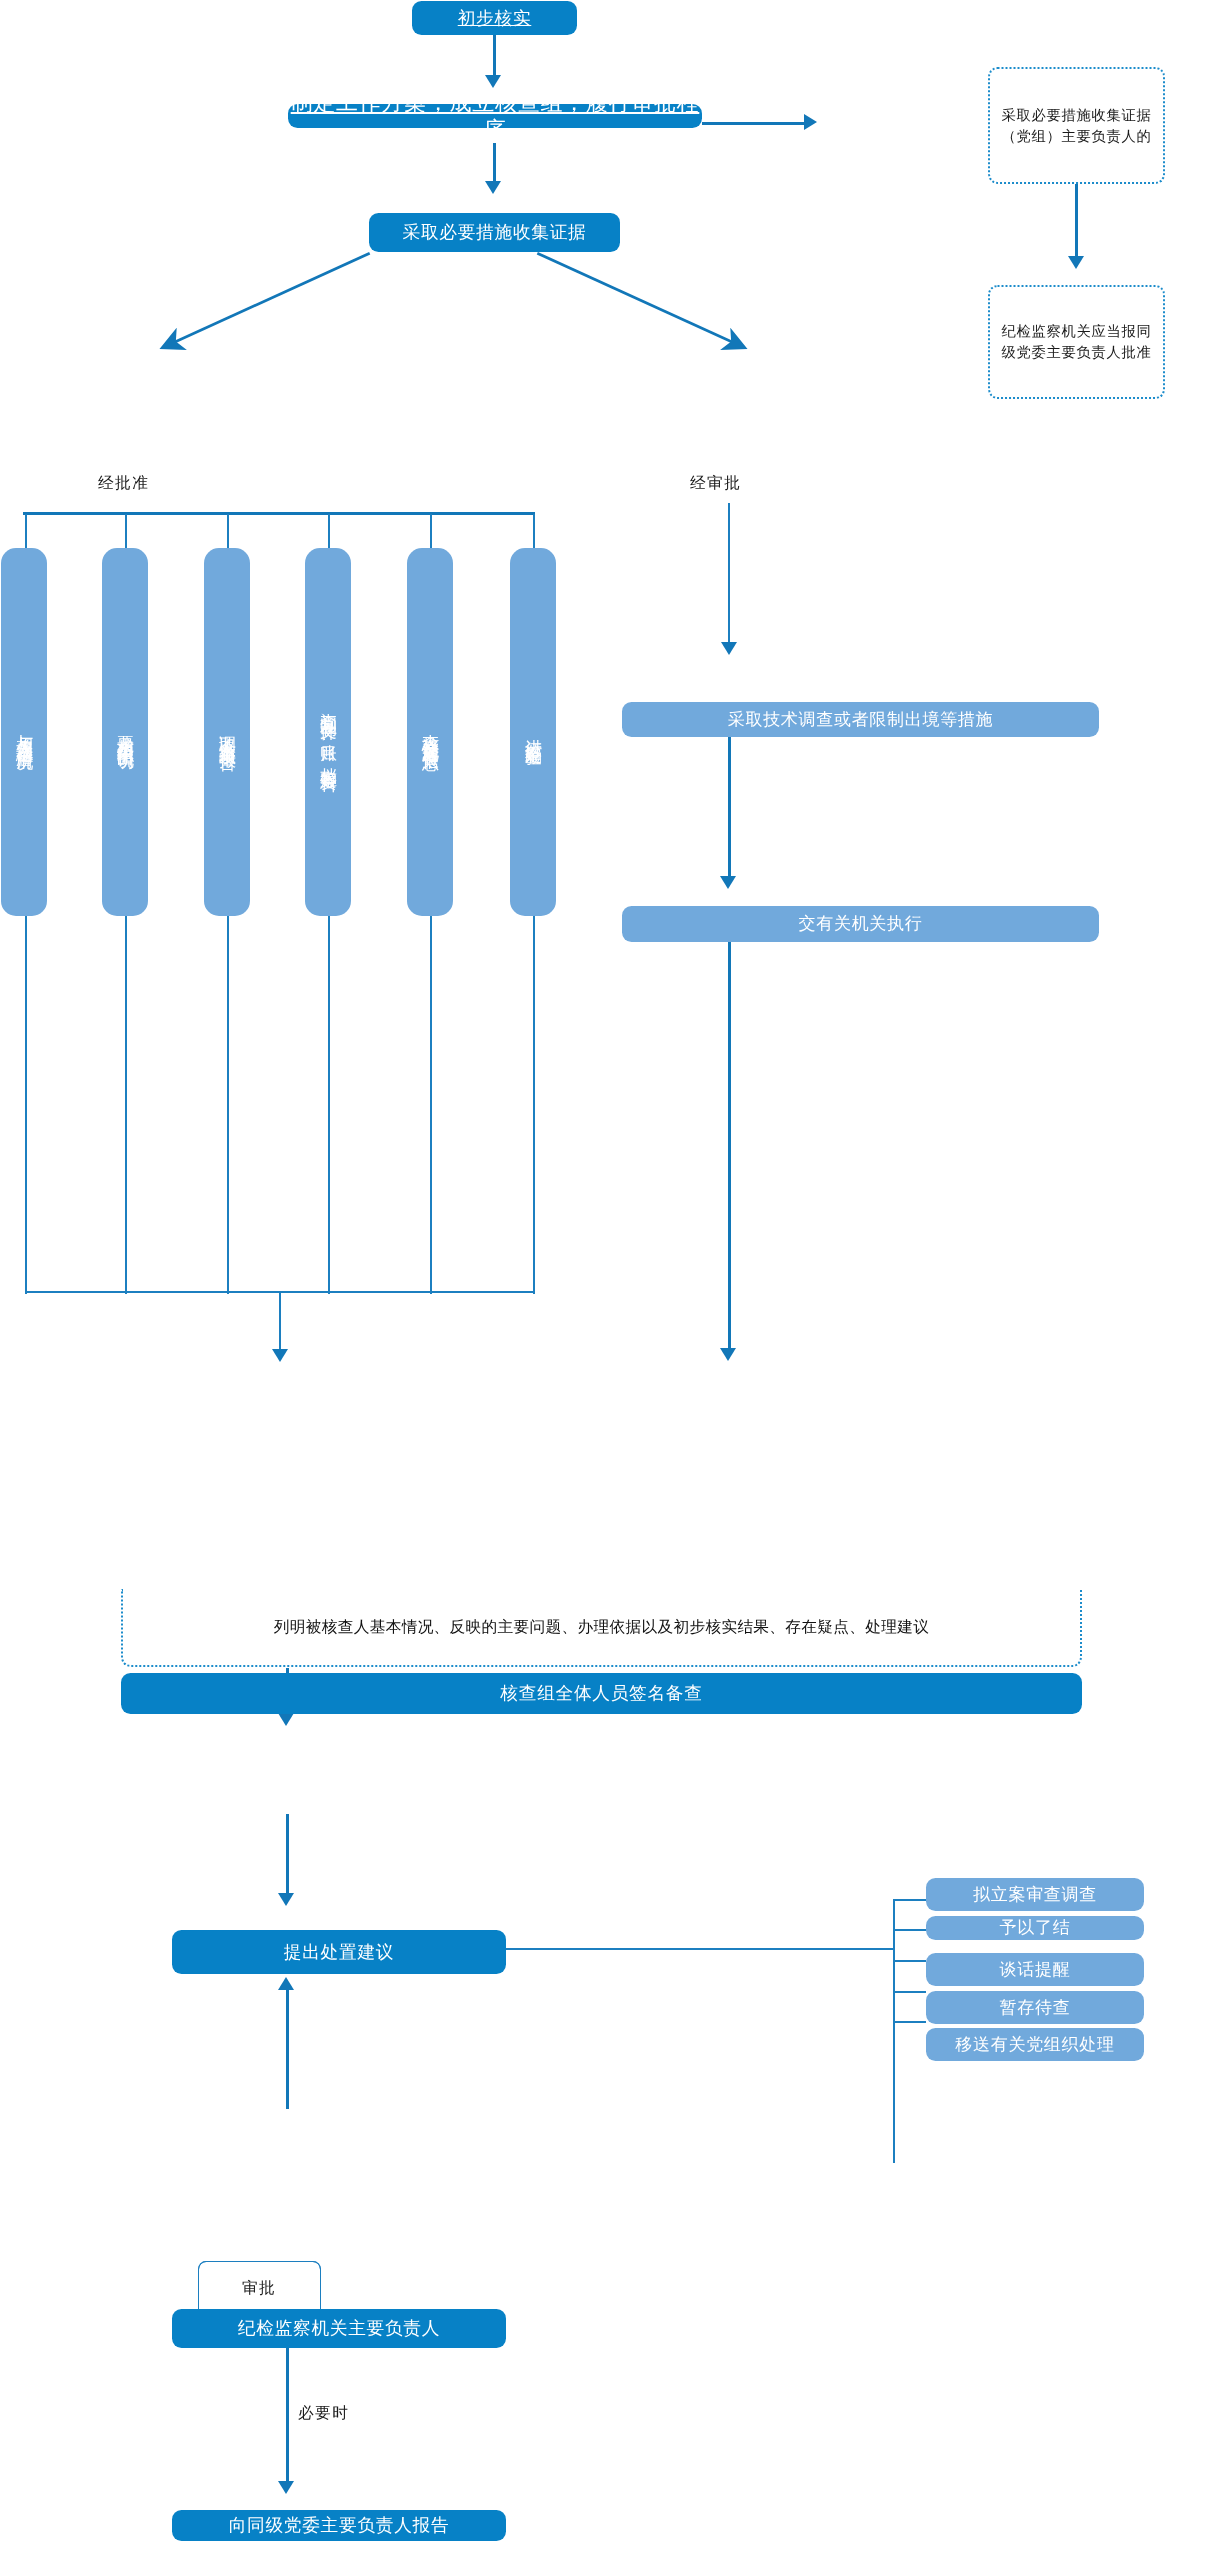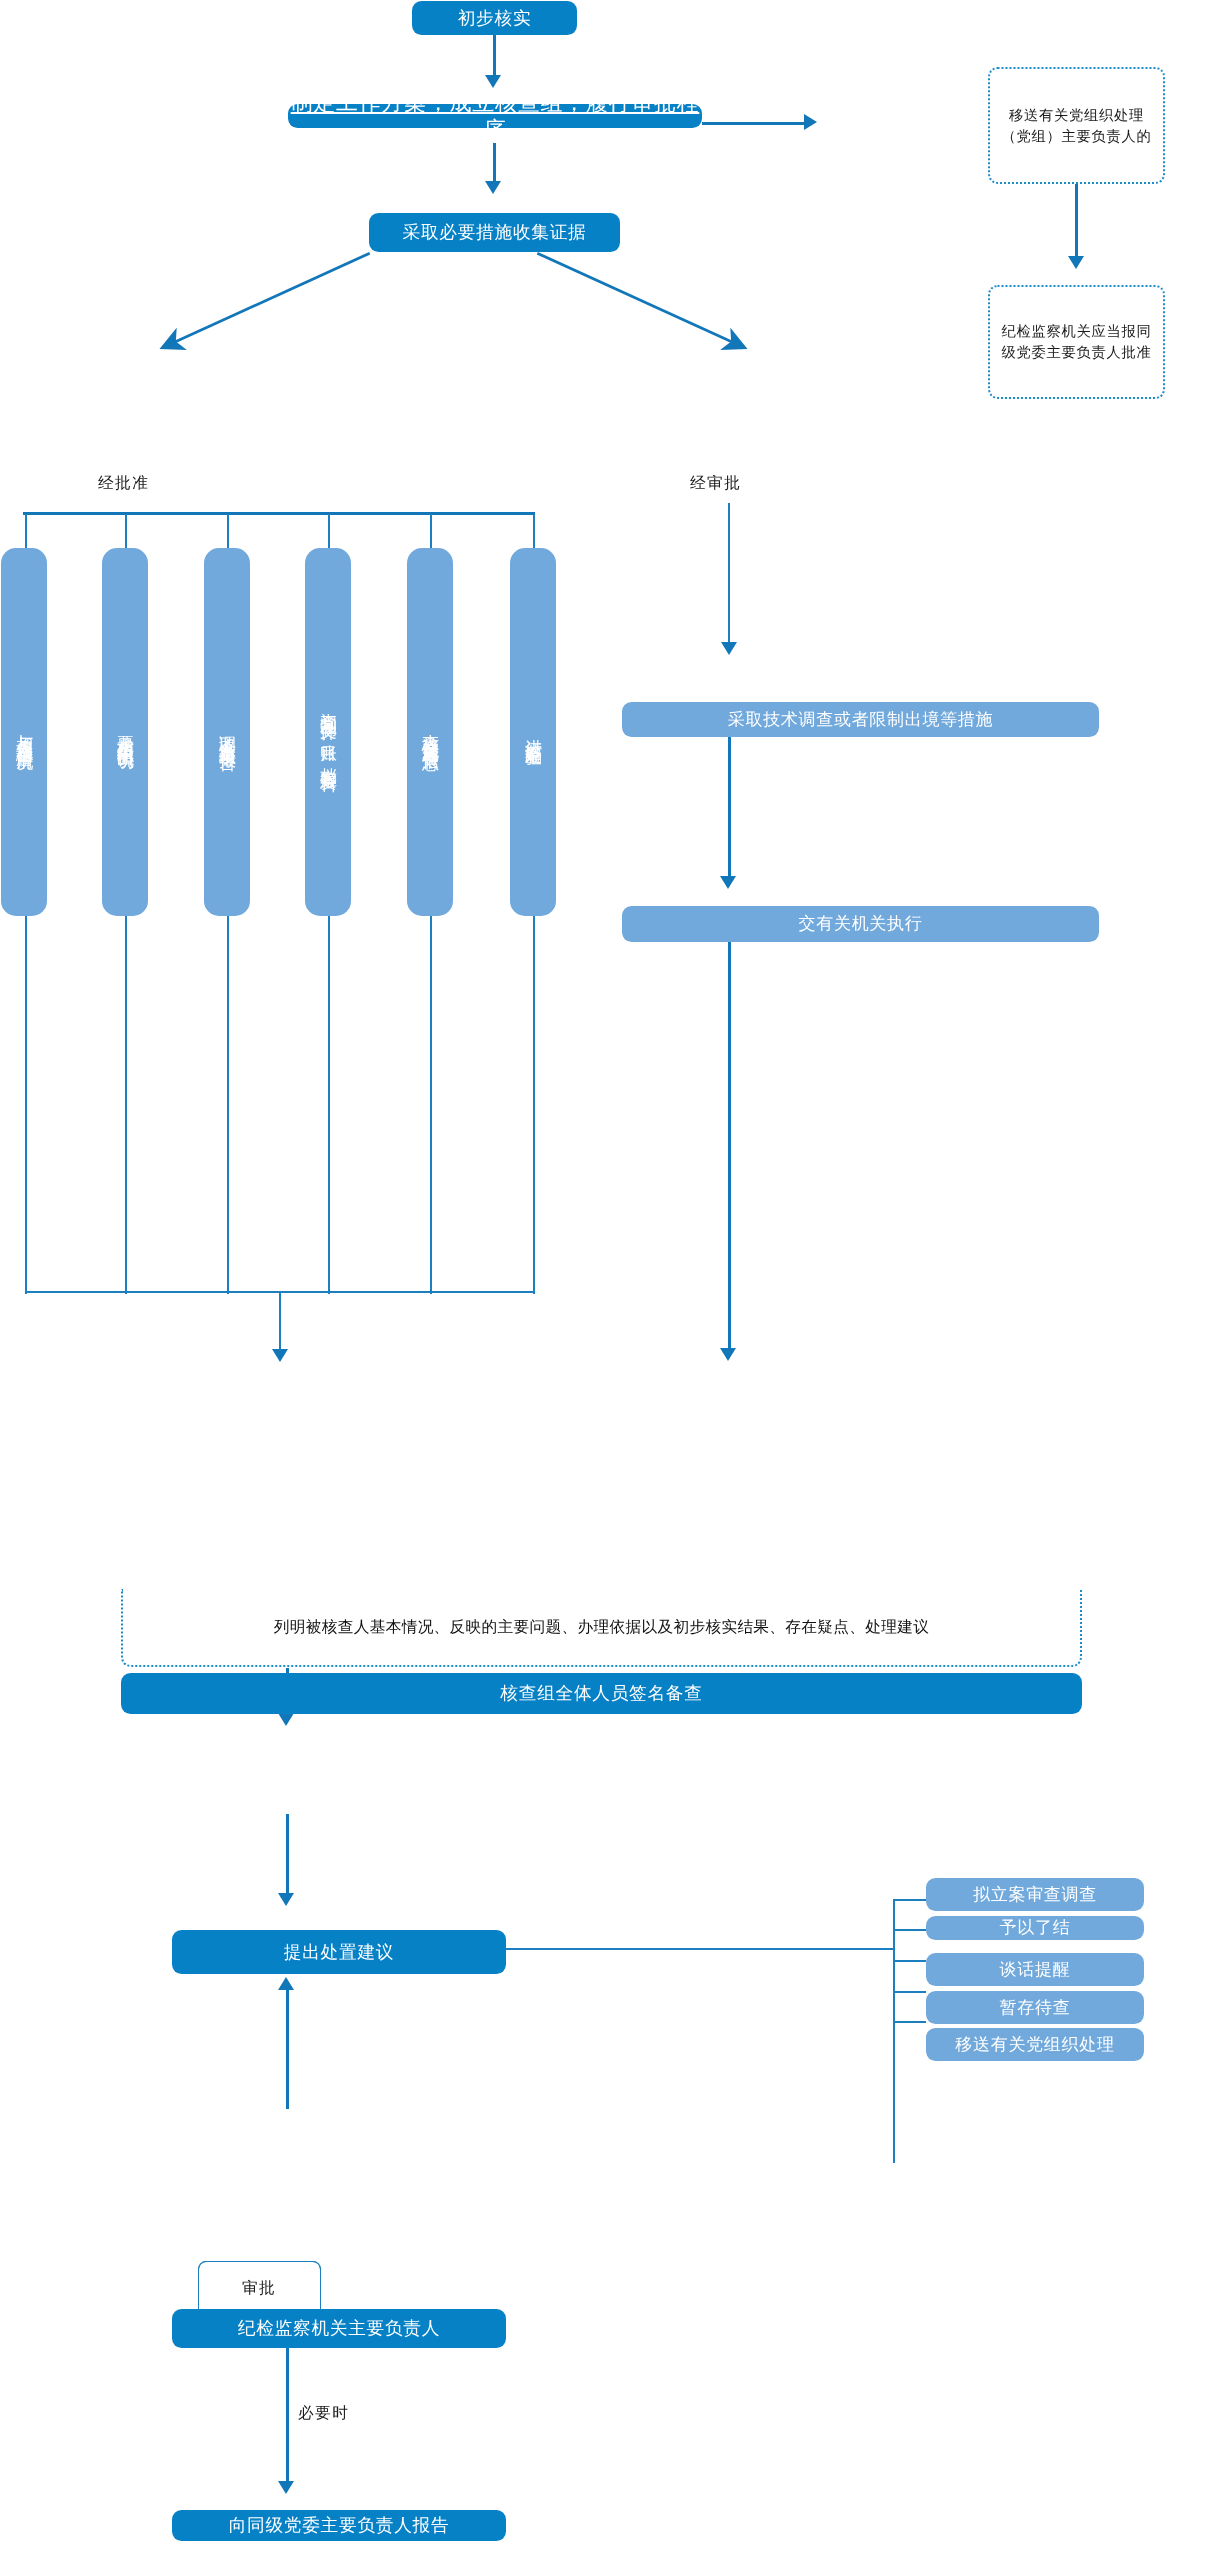--- a/index.html
+++ b/index.html
@@ -128,31 +128,31 @@
     font-size:15.7px;
     letter-spacing:1.4px;
     white-space:nowrap;
   }
 </style>
 </head>
 <body>
 
 <div id="stage">
 
-  <div class="node dark" style="left:412px;top:1.4px;width:165px;height:34px;font-size:17.7px;">初步核实</div>
+  <div class="node dark" style="left:412px;top:1.4px;width:165px;height:34px;font-size:17.7px;text-decoration:underline;">初步核实</div>
 
   <div class="vline" style="left:493px;top:35px;width:2.7px;height:41px;"></div>
   <div class="arrow-down" style="left:485px;top:75px;"></div>
 
   <div class="node dark" style="left:288px;top:104px;width:414px;height:24px;font-size:22px;text-decoration:underline;">制定工作方案，成立核查组，履行审批程序</div>
 
   <div class="hline" style="left:702px;top:122px;width:104px;height:2.7px;"></div>
   <div class="arrow-right" style="left:804px;top:114px;"></div>
 
-  <div class="dotted" style="left:988px;top:67px;width:177px;height:117px;">移送有关党组织处理（党组）主要负责人的</div>
+  <div class="dotted" style="left:988px;top:67px;width:177px;height:117px;">采取必要措施收集证据（党组）主要负责人的</div>
 
   <div class="vline" style="left:1075px;top:184px;width:2.7px;height:74px;"></div>
   <div class="arrow-down" style="left:1068px;top:256px;"></div>
 
   <div class="dotted" style="left:988px;top:285px;width:177px;height:114px;">纪检监察机关应当报同级党委主要负责人批准</div>
 
   <div class="vline" style="left:493px;top:143px;width:2.7px;height:40px;"></div>
   <div class="arrow-down" style="left:485px;top:181px;"></div>
 
   <div class="node dark" style="left:369px;top:213px;width:251px;height:39px;font-size:17.7px;">采取必要措施收集证据</div>

